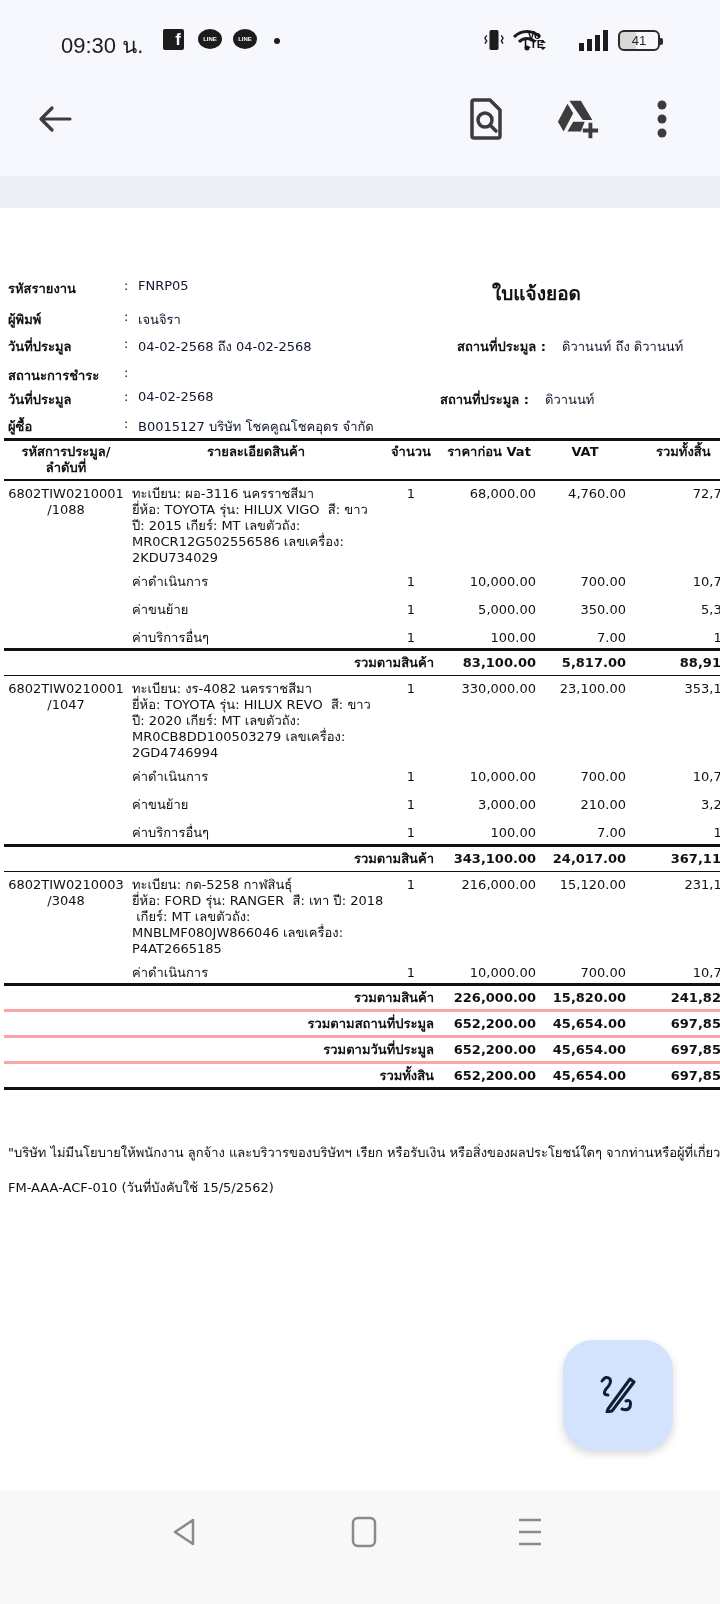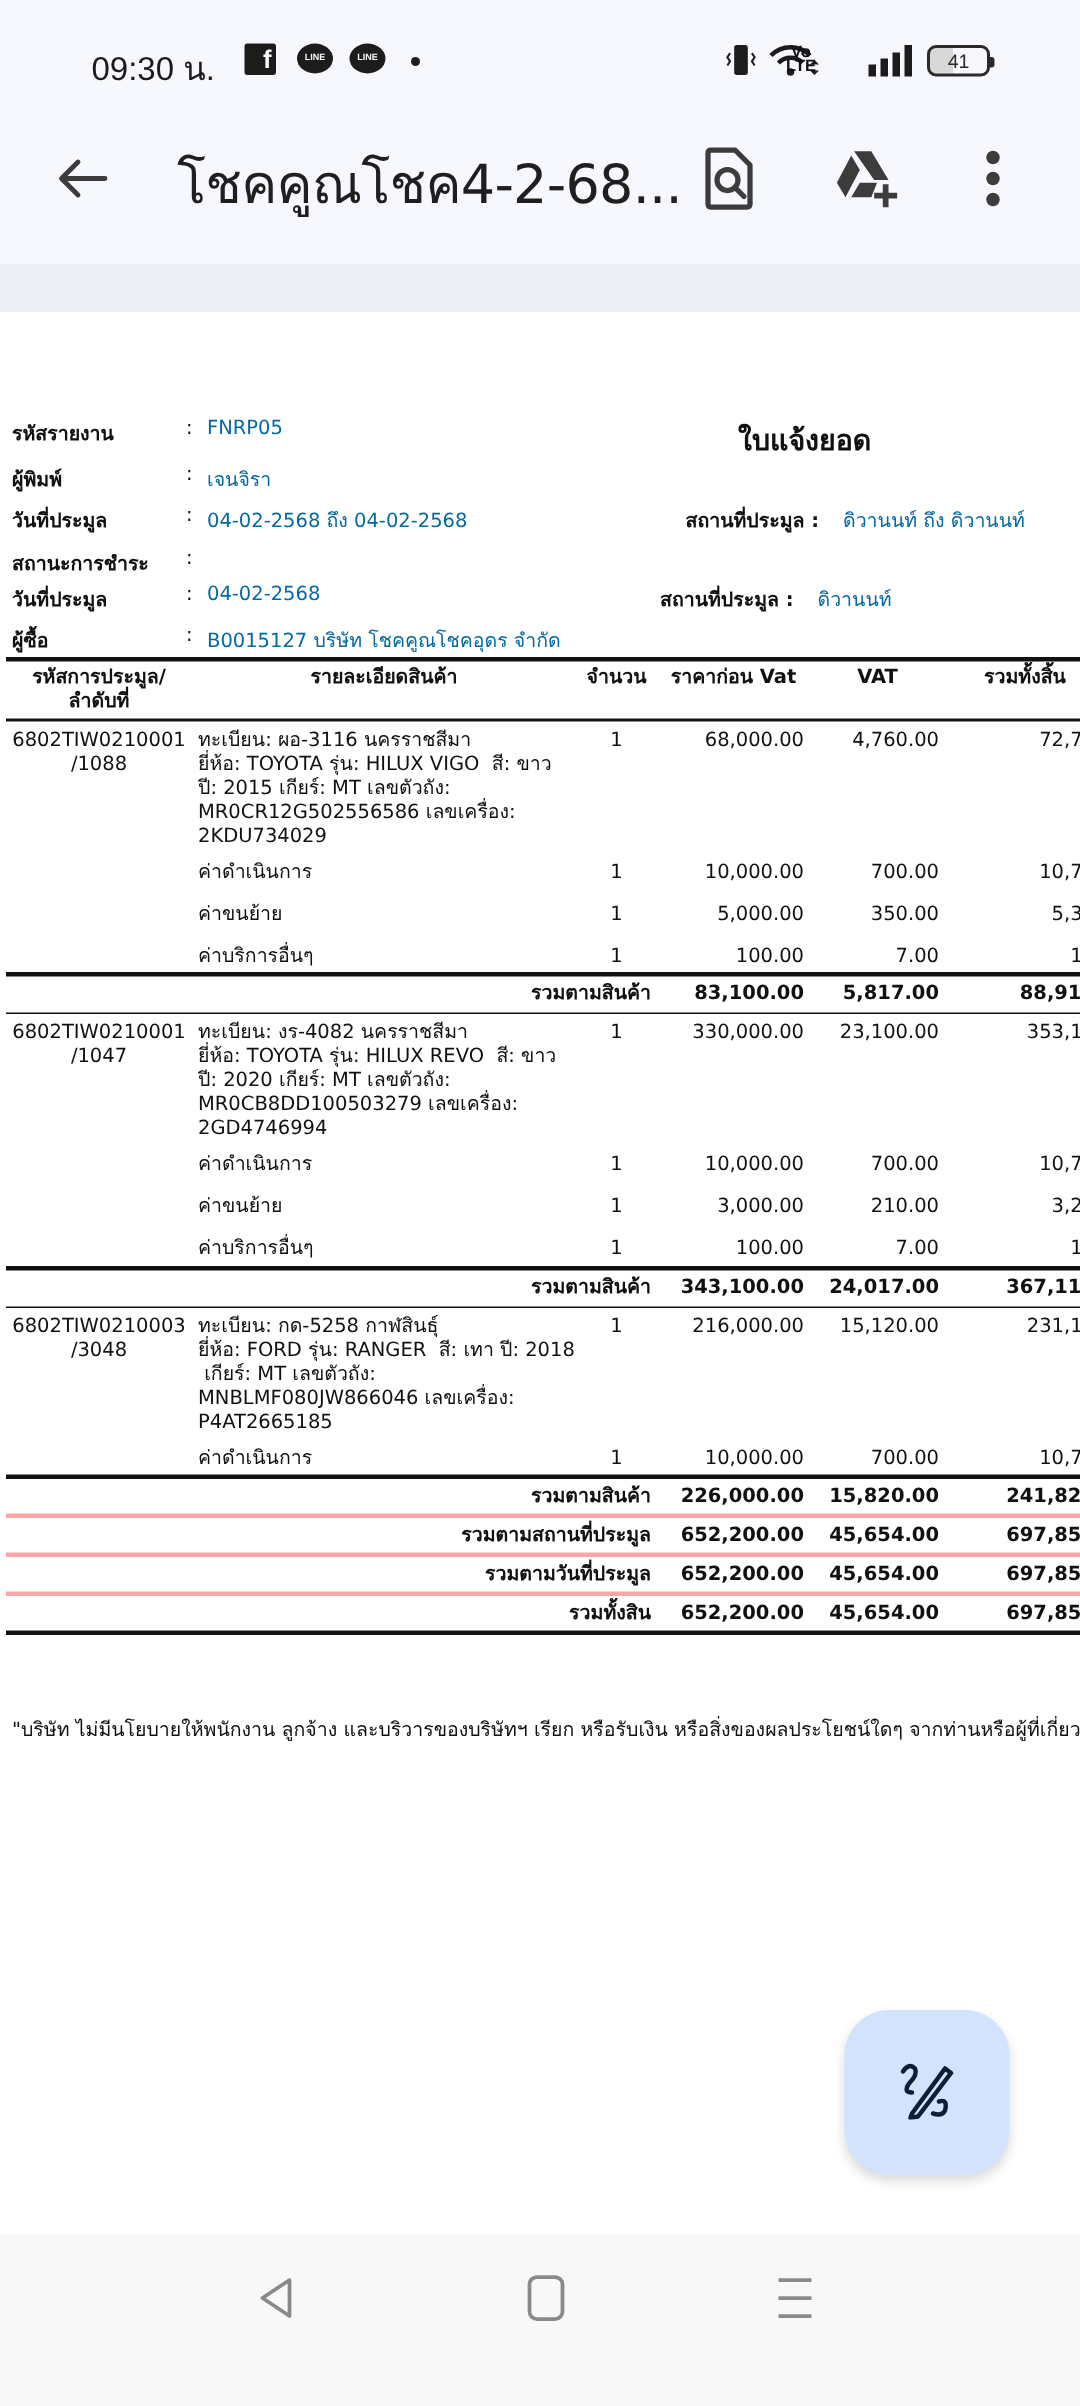--- a/index.html
+++ b/index.html
@@ -28,21 +28,21 @@
   .title { position: absolute; left: 118px; top: 14px; font-size: 36px; color: #1f1f1f; white-space: nowrap; font-family: "DejaVu Sans", sans-serif; letter-spacing: -0.5px; }
   .ab-btn { position: absolute; top: 17px; width: 44px; height: 44px; display: flex; align-items: center; justify-content: center; }
   .find { left: 464px; } .drive { left: 556px; } .more { left: 640px; }
 
   .grayband { position: absolute; left: 0; top: 176px; width: 720px; height: 32px; background: #eceef3; }
 
   
   .doc { position: absolute; left: 0; top: 208px; width: 720px; height: 1282px; background: #fff; overflow: hidden; font-family: "DejaVu Sans", sans-serif; }
   .hdr-label { position: absolute; left: 8px; font-size: 13px; font-weight: bold; color: #111; }
   .hdr-colon { position: absolute; font-size: 13px; color: #111; }
-  .hdr-val { position: absolute; font-size: 13px; color: #0369a1; white-space: nowrap; }
+  .hdr-val { position: absolute; font-size: 13px; color: #0f172a; white-space: nowrap; }
   .doc-title { position: absolute; left: 492px; top: 70px; font-size: 19px; font-weight: bold; }
 
   table.report { position: absolute; left: 4px; top: 230px; width: 730px; border-collapse: collapse; font-size: 13px; table-layout: fixed; }
   table.report td, table.report th { padding: 0 4px; vertical-align: top; line-height: 16px; white-space: nowrap; overflow: hidden; }
   table.report th { font-weight: bold; text-align: center; padding-top: 3px; height: 40px; border-top: 3px solid #111; border-bottom: 2px solid #111; }
   .c-code { width: 124px; text-align: center; }
   .c-desc { width: 256px; }
   .c-qty { width: 54px; text-align: center; margin-left: 21px; }
   .c-price { width: 102px; text-align: right; }
   .c-vat { width: 90px; text-align: right; }
@@ -104,21 +104,20 @@
     <span>41</span>
   </span>
 </div>
 
 <div class="appbar">
   <span class="back">
     <svg width="40" height="40" viewBox="0 0 40 40">
         <path d="M34 20 H6 M16 9 L5 20 L16 31" stroke="#3c3c3c" stroke-width="3.2" fill="none" stroke-linecap="round" stroke-linejoin="round"></path>
       </svg>
   </span>
-  <span class="title">โชคคูณโชค4-2-68...</span>
   <span class="ab-btn find">
     <svg width="36" height="42" viewBox="0 0 36 42">
         <path d="M4 4 Q4 2 6 2 H22 L32 12 V38 Q32 40 30 40 H6 Q4 40 4 38 Z" stroke="#3c3c3c" stroke-width="3.5" fill="none" stroke-linejoin="round"></path>
         <circle cx="17" cy="22" r="7" stroke="#3c3c3c" stroke-width="3.5" fill="none"></circle>
         <path d="M22 27 L28 33" stroke="#3c3c3c" stroke-width="3.5" stroke-linecap="round"></path>
       </svg>
   </span>
   <span class="ab-btn drive">
     <svg width="46" height="42" viewBox="0 0 46 42">
         <path d="M14 2 H26 L38 22 H28 Z" fill="#3c3c3c"></path>
@@ -320,20 +319,21 @@
         <tr class="sum double grand">
           <td class="label" colspan="3">รวมทั้งสิน</td>
           <td class="c-price">652,200.00</td>
           <td class="c-vat">45,654.00</td>
           <td class="c-total">697,854</td>
         </tr>
       </tbody>
   </table>
 
   <div class="note">"บริษัท ไม่มีนโยบายให้พนักงาน ลูกจ้าง และบริวารของบริษัทฯ เรียก หรือรับเงิน หรือสิ่งของผลประโยชน์ใดๆ จากท่านหรือผู้ที่เกี่ยว</div>
+  <div class="form-code">FM-AAA-ACF-010 (วันที่บังคับใช้ 15/5/2562)</div>
 </div>
 
 <div class="fab">
   <span>
     <svg width="40" height="40" viewBox="0 0 40 40">
         <path d="M4 8 Q8 2 12 6 Q14 10 8 16 Q4 22 10 22" stroke="#0d1f33" stroke-width="3" fill="none" stroke-linecap="round"></path>
         <path d="M28 28 Q34 26 32 34 Q30 38 24 36" stroke="#0d1f33" stroke-width="3" fill="none" stroke-linecap="round"></path>
         <path d="M10 36 L32 6 L36 9 L14 38 L9 39 Z" stroke="#0d1f33" stroke-width="3" fill="none" stroke-linejoin="round"></path>
       </svg>
   </span>

